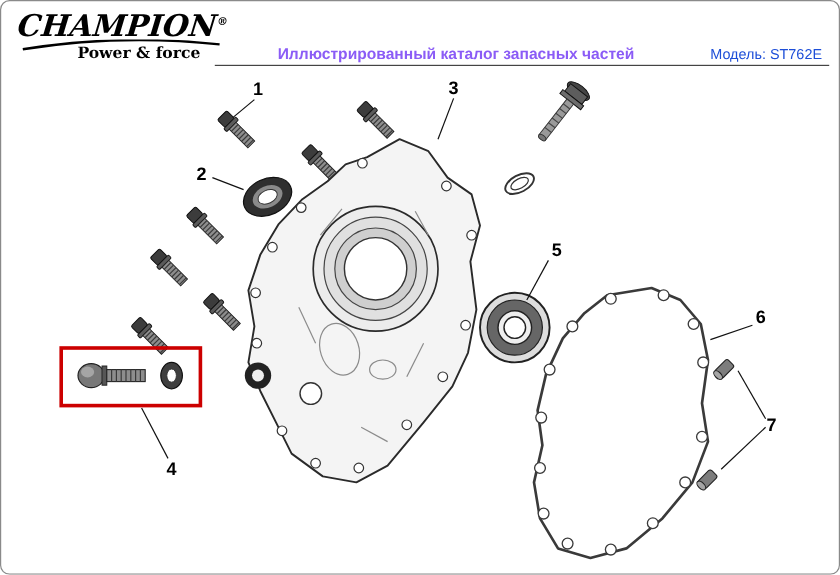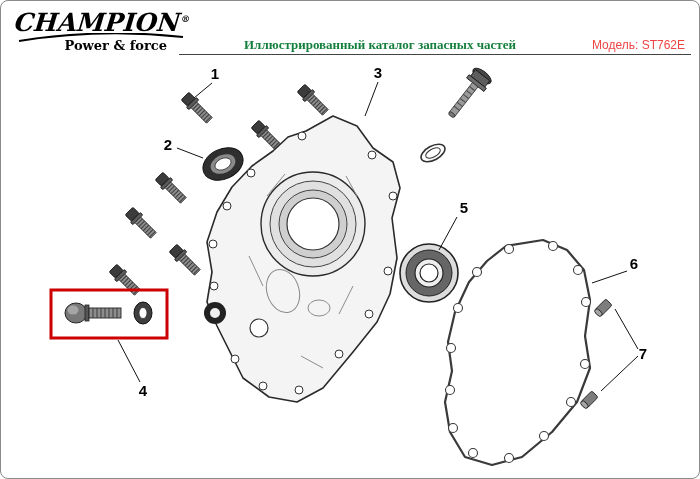--- a/index.html
+++ b/index.html
@@ -8,22 +8,22 @@
         border:1px solid #8a8a8a;border-radius:8px;background:#fff;overflow:hidden;}
   
   .brand{position:absolute;left:14px;top:5px;width:180px;color:#000;}
   .brand-name{font-family:"DejaVu Serif",serif;font-style:italic;font-weight:bold;
               font-size:25px;line-height:26px;transform:skewX(-6deg);white-space:nowrap;}
   .brand-name sup{font-size:9px;font-style:normal;}
   .brand-swoosh{position:absolute;left:2px;top:27px;}
   .brand-sub{font-family:"DejaVu Serif",serif;font-weight:bold;
              font-size:13px;text-align:right;margin-top:2px;padding-right:28px;position:relative;}
   .header-title{position:absolute;top:36px;left:185px;right:125px;text-align:center;
-                font-size:13px;font-weight:bold;color:#15803d;font-family:Liberation Serif, serif;}
-  .header-model{position:absolute;top:37px;right:14px;font-size:12px;color:#ef4444;text-align:center;}
+                font-size:13px;font-weight:bold;color:#8b5cf6;}
+  .header-model{position:absolute;top:37px;right:14px;font-size:12px;color:#1d4ed8;text-align:center;}
   .header-rule{position:absolute;top:53px;left:178px;right:8px;border-top:1px solid #444;height:0;}
   .diagram{position:absolute;top:55px;left:0;}
   .callout{font-family:"Liberation Sans",sans-serif;font-size:15px;font-weight:bold;
            fill:#000;text-anchor:middle;}
 </style>
 </head>
 <body>
 
 <div class="page">
 

